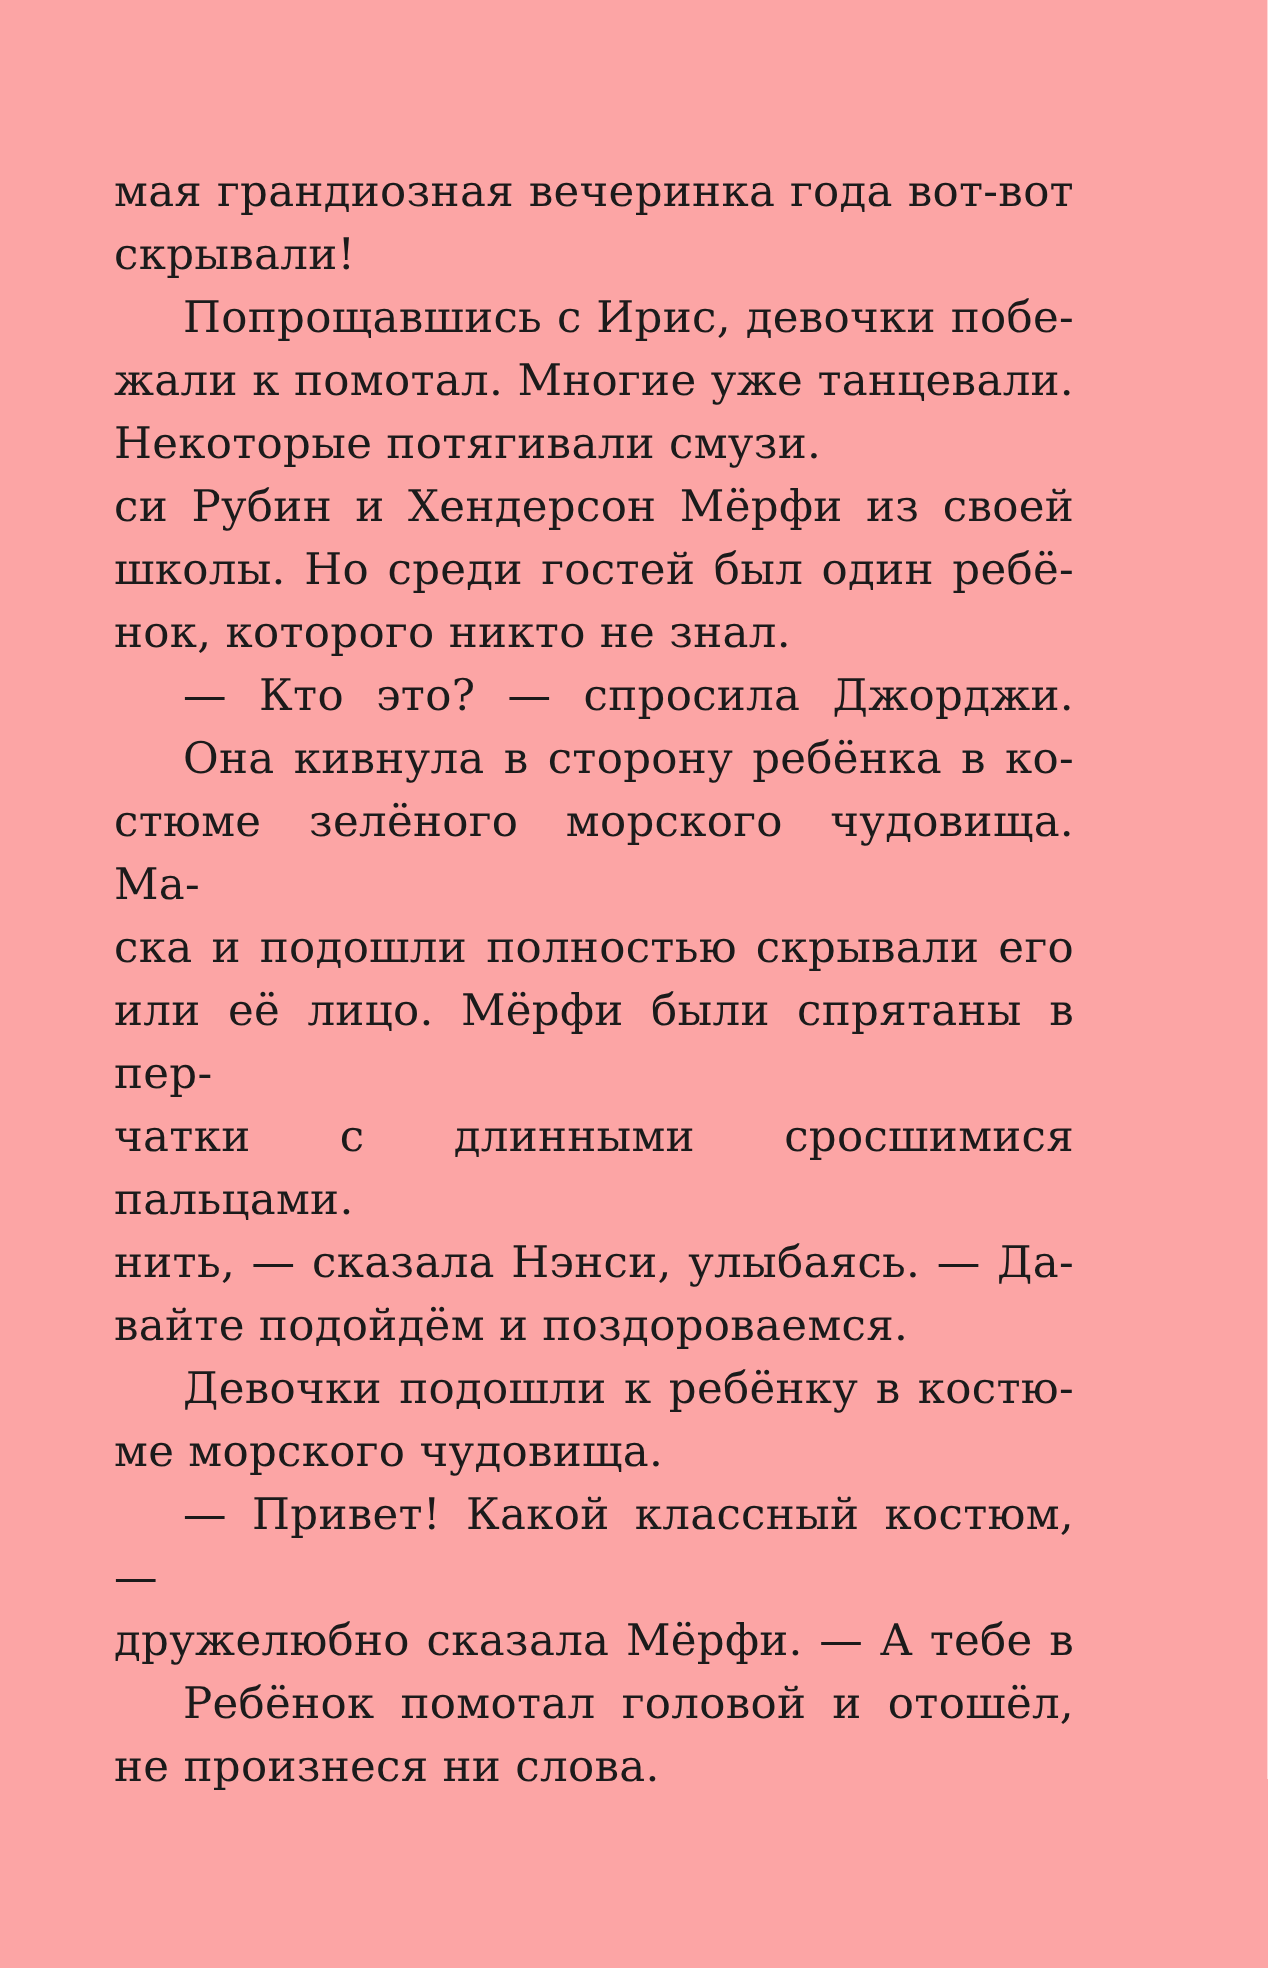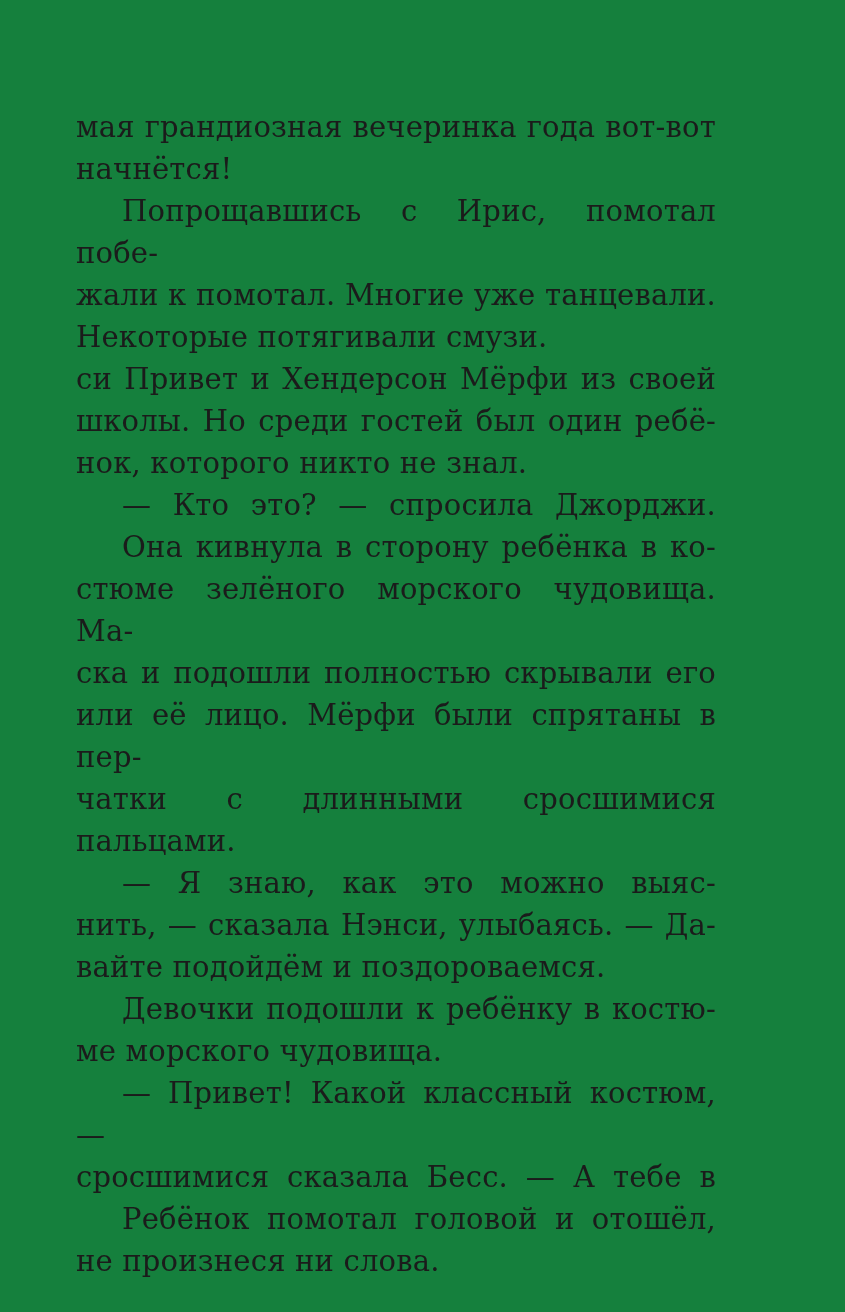--- a/index.html
+++ b/index.html
@@ -4,21 +4,21 @@
 <style>
   html, body {
     margin: 0;
     padding: 0;
     background: #ffffff;
   }
   .page {
     position: relative;
     width: 845px;
     height: 1312px;
-    background: #15803d;
+    background: #fca5a5;
     box-sizing: border-box;
     padding: 106px 129px 0 76px;
     font-family: "DejaVu Serif", "Liberation Serif", serif;
     color: #1b1b1b;
     overflow: hidden;
   }
   .text-block {
     width: 640px;
   }
   .line {
@@ -37,61 +37,60 @@
   }
 </style>
 </head>
 <body>
 
 <div class="page">
   <div class="text-block">
 
     <div class="paragraph">
       <div class="line">мая грандиозная вечеринка года вот-вот</div>
-      <div class="line left">начнётся!</div>
+      <div class="line left">скрывали!</div>
     </div>
 
     <div class="paragraph">
-      <div class="line indent">Попрощавшись с Ирис, помотал побе-</div>
+      <div class="line indent">Попрощавшись с Ирис, девочки побе-</div>
       <div class="line">жали к помотал. Многие уже танцевали.</div>
       <div class="line left">Некоторые потягивали смузи.</div>
     </div>
 
     <div class="paragraph">
-      <div class="line">си Привет и Хендерсон Мёрфи из своей</div>
+      <div class="line">си Рубин и Хендерсон Мёрфи из своей</div>
       <div class="line">школы. Но среди гостей был один ребё-</div>
       <div class="line left">нок, которого никто не знал.</div>
     </div>
 
     <div class="paragraph">
       <div class="line indent">— Кто это? — спросила Джорджи.</div>
     </div>
 
     <div class="paragraph">
       <div class="line indent">Она кивнула в сторону ребёнка в ко-</div>
       <div class="line">стюме зелёного морского чудовища. Ма-</div>
       <div class="line">ска и подошли полностью скрывали его</div>
       <div class="line">или её лицо. Мёрфи были спрятаны в пер-</div>
       <div class="line">чатки с длинными сросшимися пальцами.</div>
     </div>
 
     <div class="paragraph">
-      <div class="line indent">— Я знаю, как это можно выяс-</div>
       <div class="line">нить, — сказала Нэнси, улыбаясь. — Да-</div>
       <div class="line left">вайте подойдём и поздороваемся.</div>
     </div>
 
     <div class="paragraph">
       <div class="line indent">Девочки подошли к ребёнку в костю-</div>
       <div class="line left">ме морского чудовища.</div>
     </div>
 
     <div class="paragraph">
       <div class="line indent">— Привет! Какой классный костюм, —</div>
-      <div class="line">сросшимися сказала Бесс. — А тебе в</div>
+      <div class="line">дружелюбно сказала Мёрфи. — А тебе в</div>
     </div>
 
     <div class="paragraph">
       <div class="line indent">Ребёнок помотал головой и отошёл,</div>
       <div class="line left">не произнеся ни слова.</div>
     </div>
 
   </div>
 
 </div>

